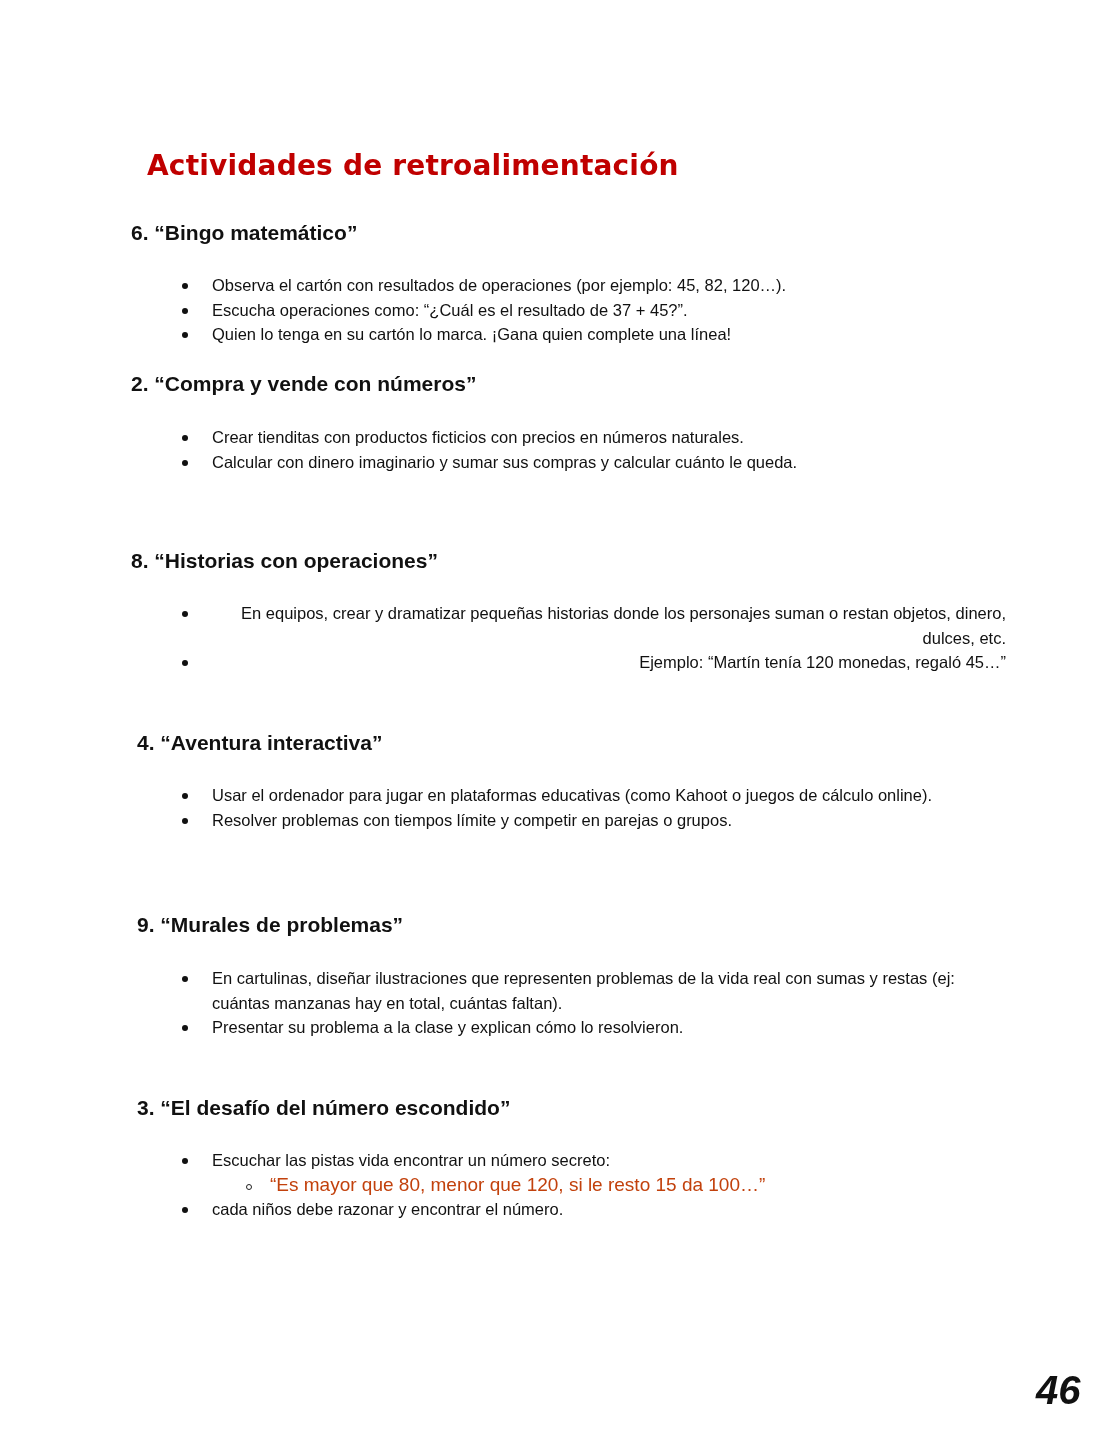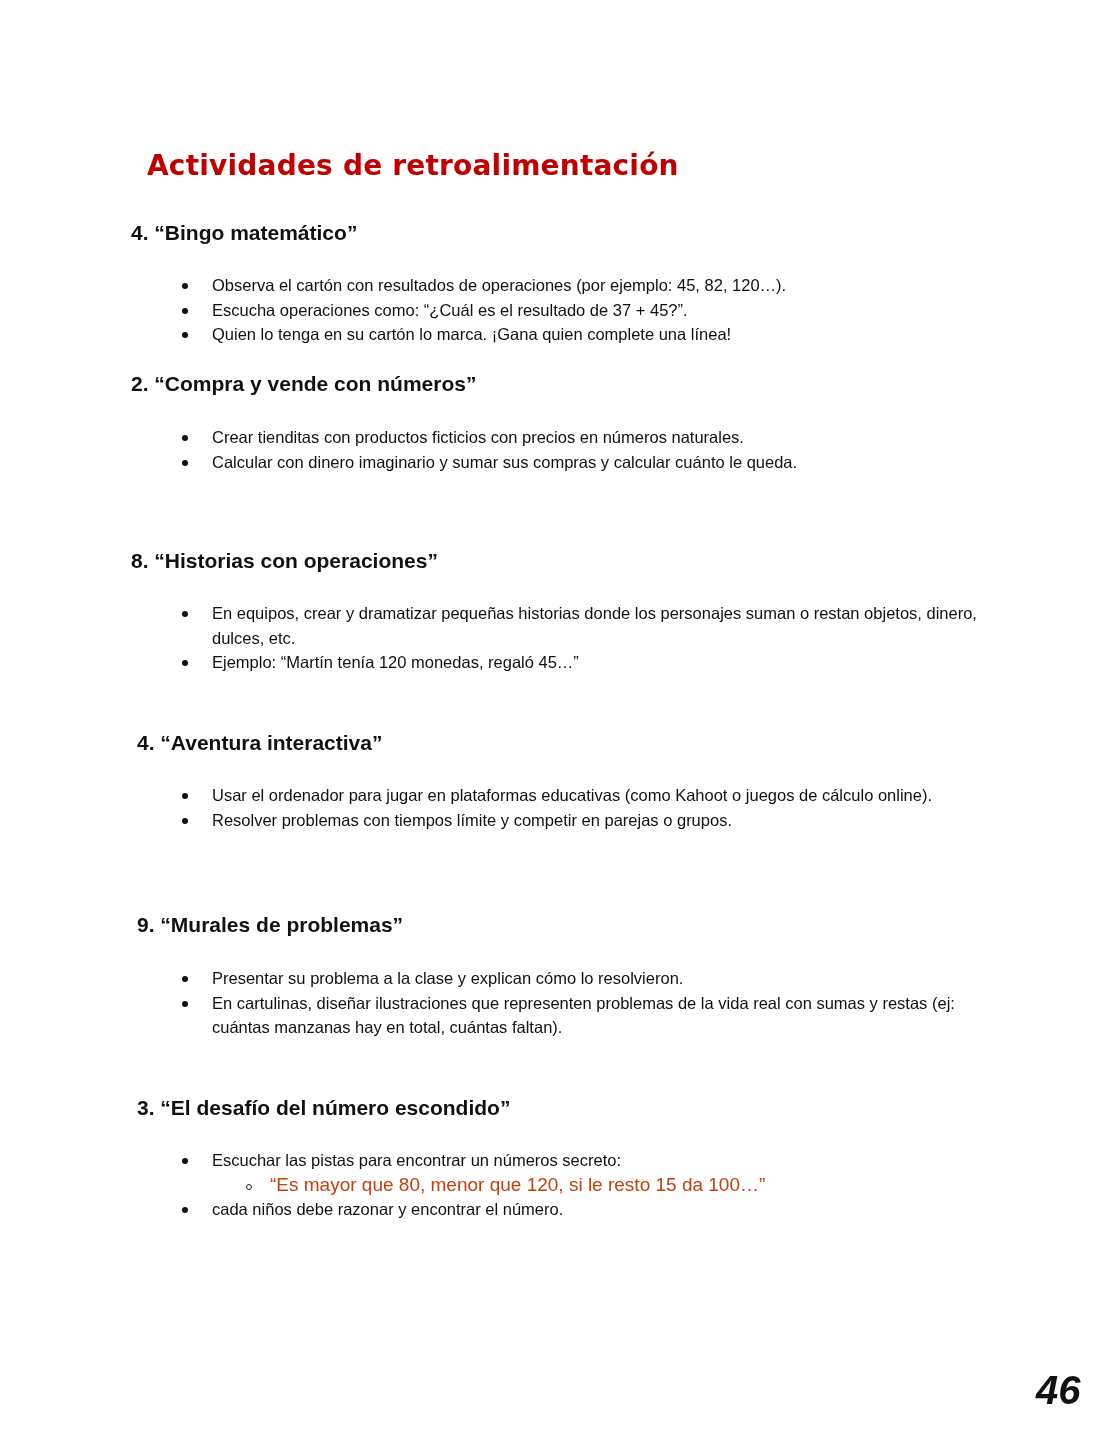--- a/index.html
+++ b/index.html
@@ -39,54 +39,54 @@
       position: absolute; left: 1036px; top: 1368px;
       font-family: "Liberation Sans", sans-serif; font-weight: bold; font-style: italic;
       font-size: 40px; color: #111111; margin: 0;
     }
   </style>
 </head>
 <body>
 
 <h1 class="page-title">Actividades de retroalimentación</h1>
 
-<h2 class="section-heading" style="left:131px; top:221px;">4. “Bingo matemático”</h2>
+<h2 class="section-heading" style="left:131px; top:221px;">6. “Bingo matemático”</h2>
 <ul class="bullet-list" style="top:273px; width:800px;">
   <li class="bullet-item"><span class="bullet-dot"></span><span>Observa el cartón con resultados de operaciones (por ejemplo: 45, 82, 120…).</span></li>
   <li class="bullet-item"><span class="bullet-dot"></span><span>Escucha operaciones como: “¿Cuál es el resultado de 37 + 45?”.</span></li>
   <li class="bullet-item"><span class="bullet-dot"></span><span>Quien lo tenga en su cartón lo marca. ¡Gana quien complete una línea!</span></li>
 </ul>
 
 <h2 class="section-heading" style="left:131px; top:372px;">2. “Compra y vende con números”</h2>
 <ul class="bullet-list" style="top:425px; width:800px;">
   <li class="bullet-item"><span class="bullet-dot"></span><span>Crear tienditas con productos ficticios con precios en números naturales.</span></li>
   <li class="bullet-item"><span class="bullet-dot"></span><span>Calcular con dinero imaginario y sumar sus compras y calcular cuánto le queda.</span></li>
 </ul>
 
 <h2 class="section-heading" style="left:131px; top:549px;">8. “Historias con operaciones”</h2>
-<ul class="bullet-list" style="top:601px; width:830px;">
+<ul class="bullet-list" style="top:601px; width:830px;text-align:right;">
   <li class="bullet-item"><span class="bullet-dot"></span><span>En equipos, crear y dramatizar pequeñas historias donde los personajes suman o restan objetos, dinero, dulces, etc.</span></li>
   <li class="bullet-item"><span class="bullet-dot"></span><span>Ejemplo: “Martín tenía 120 monedas, regaló 45…”</span></li>
 </ul>
 
 <h2 class="section-heading" style="left:137px; top:731px;">4. “Aventura interactiva”</h2>
 <ul class="bullet-list" style="top:783px; width:800px;">
   <li class="bullet-item"><span class="bullet-dot"></span><span>Usar el ordenador para jugar en plataformas educativas (como Kahoot o juegos de cálculo online).</span></li>
   <li class="bullet-item"><span class="bullet-dot"></span><span>Resolver problemas con tiempos límite y competir en parejas o grupos.</span></li>
 </ul>
 
 <h2 class="section-heading" style="left:137px; top:913px;">9. “Murales de problemas”</h2>
 <ul class="bullet-list" style="top:966px; width:800px;">
+  <li class="bullet-item"><span class="bullet-dot"></span><span>En cartulinas, diseñar ilustraciones que representen problemas de la vida real con sumas y restas (ej: cuántas manzanas hay en total, cuántas faltan).</span></li>
   <li class="bullet-item"><span class="bullet-dot"></span><span>Presentar su problema a la clase y explican cómo lo resolvieron.</span></li>
-  <li class="bullet-item"><span class="bullet-dot"></span><span>En cartulinas, diseñar ilustraciones que representen problemas de la vida real con sumas y restas (ej: cuántas manzanas hay en total, cuántas faltan).</span></li>
 </ul>
 
 <h2 class="section-heading" style="left:137px; top:1096px;">3. “El desafío del número escondido”</h2>
 <ul class="bullet-list" style="top:1148px; width:800px;">
-  <li class="bullet-item"><span class="bullet-dot"></span><span>Escuchar las pistas para encontrar un números secreto:</span>
+  <li class="bullet-item"><span class="bullet-dot"></span><span>Escuchar las pistas vida encontrar un número secreto:</span>
     <ul class="sub-list">
       <li class="sub-item"><span class="sub-circle"></span><span class="text">“Es mayor que 80, menor que 120, si le resto 15 da 100…”</span></li>
     </ul>
   </li>
   <li class="bullet-item"><span class="bullet-dot"></span><span>cada niños debe razonar y encontrar el número.</span></li>
 </ul>
 
 <div class="page-number">46</div>
 
 </body></html>

